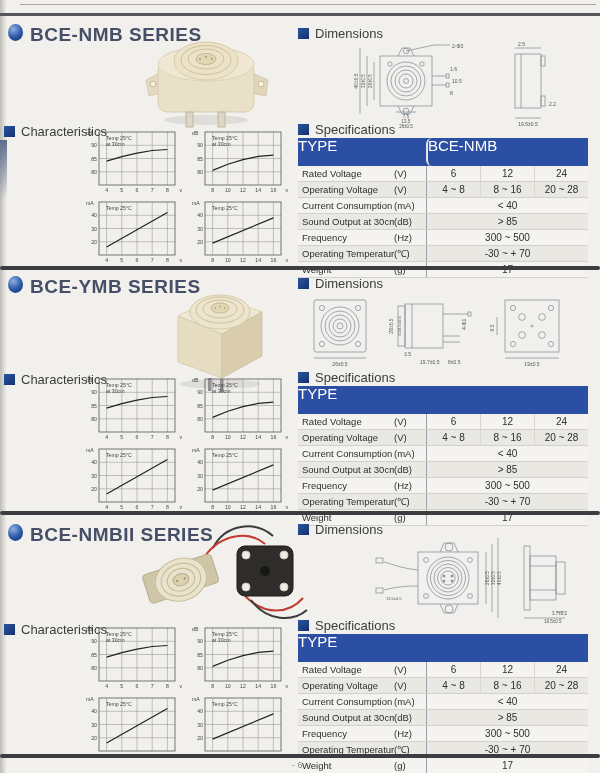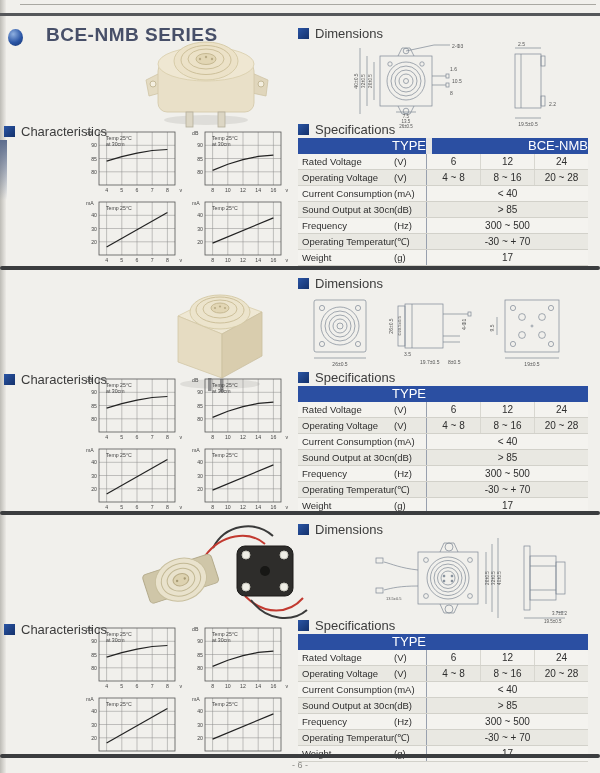--- a/index.html
+++ b/index.html
@@ -4,36 +4,36 @@
 <style>
   html,body{margin:0;padding:0;}
   body{width:600px;height:773px;position:relative;background:#f1f0ec;
        font-family:"Liberation Sans",sans-serif;color:#333;overflow:hidden;}
   .page-edge{position:absolute;left:0;top:0;bottom:0;width:6px;
        background:linear-gradient(90deg,#bdbcb6,#eceae6);}
   .top-line1{position:absolute;left:20px;right:4px;top:4px;height:1px;background:#a9a8a2;}
   .top-line2{position:absolute;left:0;right:0;top:13px;height:3px;background:#55575a;}
   .separator{position:absolute;left:0;right:0;height:4px;background:#3b3d3f;border-radius:2px;}
   .section{position:absolute;left:0;width:600px;}
-  .series-title{position:absolute;display:flex;align-items:flex-end;gap:23px;}
+  .series-title{position:absolute;display:flex;align-items:flex-start;gap:7px;}
   .bullet{width:15px;height:17px;border-radius:50%;
        background:radial-gradient(circle at 35% 30%,#8fb0e0,#2a55a5 55%,#14316b);}
   .series-title span.t{font-size:19px;font-weight:bold;letter-spacing:.5px;color:#474f68;}
   .heading{position:absolute;display:flex;align-items:center;gap:6px;font-size:13px;color:#3c3c3c;}
   .sq{width:11px;height:11px;background:linear-gradient(135deg,#2a55a5,#14316b);}
   .smudge{position:absolute;width:7px;background:linear-gradient(180deg,#5d6d8d,rgba(120,130,150,0));}
   .charts-grid{position:absolute;display:grid;grid-template-columns:100px 100px;gap:3px 6px;}
   .chart{width:100px;height:67px;}
   .photo{position:absolute;}
   .dim{position:absolute;}
   
   .spec-table{position:absolute;width:290px;font-size:10px;color:#2e2e2e;}
   .spec-header{display:grid;grid-template-columns:128px 1fr;background:#2b4fa2;color:#fff;
-       height:16px;line-height:16px;text-align:right;font-size:13px;}
-  .spec-header .series{border-left:6px solid #e5e5e5;}
+       height:28px;line-height:16px;text-align:left;font-size:15px;}
+  .spec-header .series{border-left:2px solid #e5e5e5;border-radius:6px;}
   .spec-row{display:grid;grid-template-columns:96px 32px 54px 54px 54px;height:15px;
        line-height:15px;border-bottom:1px solid #d2d1ca;background:#f4f3ef;}
   .spec-row.shaded{background:#e9e8e2;}
   .c-label{padding-left:4px;white-space:nowrap;overflow:hidden;font-size:9.5px;}
   .c-unit{font-size:9.5px;}
   .c-val{text-align:center;}
   .v1{border-left:1px solid #98a0ae;}
   .vdiv{border-left:1px solid #d8d7d0;}
   .page-num{position:absolute;left:0;right:0;top:760px;text-align:center;font-size:9px;color:#8a8a86;}
   text{stroke:none;}
@@ -276,20 +276,24 @@
           <div class="c-unit">(g)</div>
           <div class="c-val v1" style="grid-column: 3 / 6;">17</div>
         </div>
       </div>
   </div>
 
   <div class="separator" style="top:248px;"></div>
 </div>
 
 <div class="section" style="top:270px;height:246px;">
+  <div class="series-title" style="left:8px;top:6px;">
+    <span class="bullet"></span>
+    <span class="t">BCE-YMB SERIES</span>
+  </div>
 
   <div class="photo" style="left:158px;top:8px;">
     <svg width="120" height="115" viewBox="0 0 120 115">
       <ellipse cx="62" cy="106" rx="40" ry="5" fill="rgba(60,60,50,0.10)"></ellipse>
       <polygon points="20,38 60,18 104,34 64,56" fill="#efe8d4" stroke="#d8cdaa" stroke-width="0.8"></polygon>
       <polygon points="20,38 64,56 64,100 20,84" fill="#e6dcc2" stroke="#d2c7a6" stroke-width="0.8"></polygon>
       <polygon points="64,56 104,34 104,78 64,100" fill="#d9cdae" stroke="#cabfa0" stroke-width="0.8"></polygon>
       <ellipse cx="62" cy="34" rx="30" ry="17" fill="#ece4cc" stroke="#d4c8a4" stroke-width="0.9"></ellipse>
       <ellipse cx="62" cy="32" rx="24" ry="13" fill="none" stroke="#cdc09a" stroke-width="1"></ellipse>
       <ellipse cx="62" cy="31" rx="17" ry="9" fill="none" stroke="#cdc09a" stroke-width="1"></ellipse>
@@ -503,20 +507,24 @@
           <div class="c-unit">(g)</div>
           <div class="c-val v1" style="grid-column: 3 / 6;">17</div>
         </div>
       </div>
   </div>
 
   <div class="separator" style="top:241px;"></div>
 </div>
 
 <div class="section" style="top:516px;height:242px;">
+  <div class="series-title" style="left:8px;top:8px;">
+    <span class="bullet"></span>
+    <span class="t">BCE-NMBII SERIES</span>
+  </div>
 
   <div class="photo" style="left:125px;top:2px;">
     <svg width="185" height="110" viewBox="0 0 185 110">
       <path d="M88,30 C100,6 130,2 148,18" fill="none" stroke="#3a3a3a" stroke-width="2"></path>
       <path d="M80,38 C96,16 124,12 140,26" fill="none" stroke="#c23a30" stroke-width="2"></path>
       <path d="M120,78 C140,98 164,96 178,80" fill="none" stroke="#c23a30" stroke-width="2"></path>
       <path d="M126,82 C142,104 168,104 182,92" fill="none" stroke="#3a3a3a" stroke-width="2"></path>
       <g transform="rotate(-18 55 62)">
         <rect x="20" y="46" width="72" height="30" rx="4" fill="#cfc6a8" stroke="#b4ab8c"></rect>
         <ellipse cx="56" cy="62" rx="26" ry="21" fill="#e9e2cc" stroke="#c8bf9e"></ellipse>

